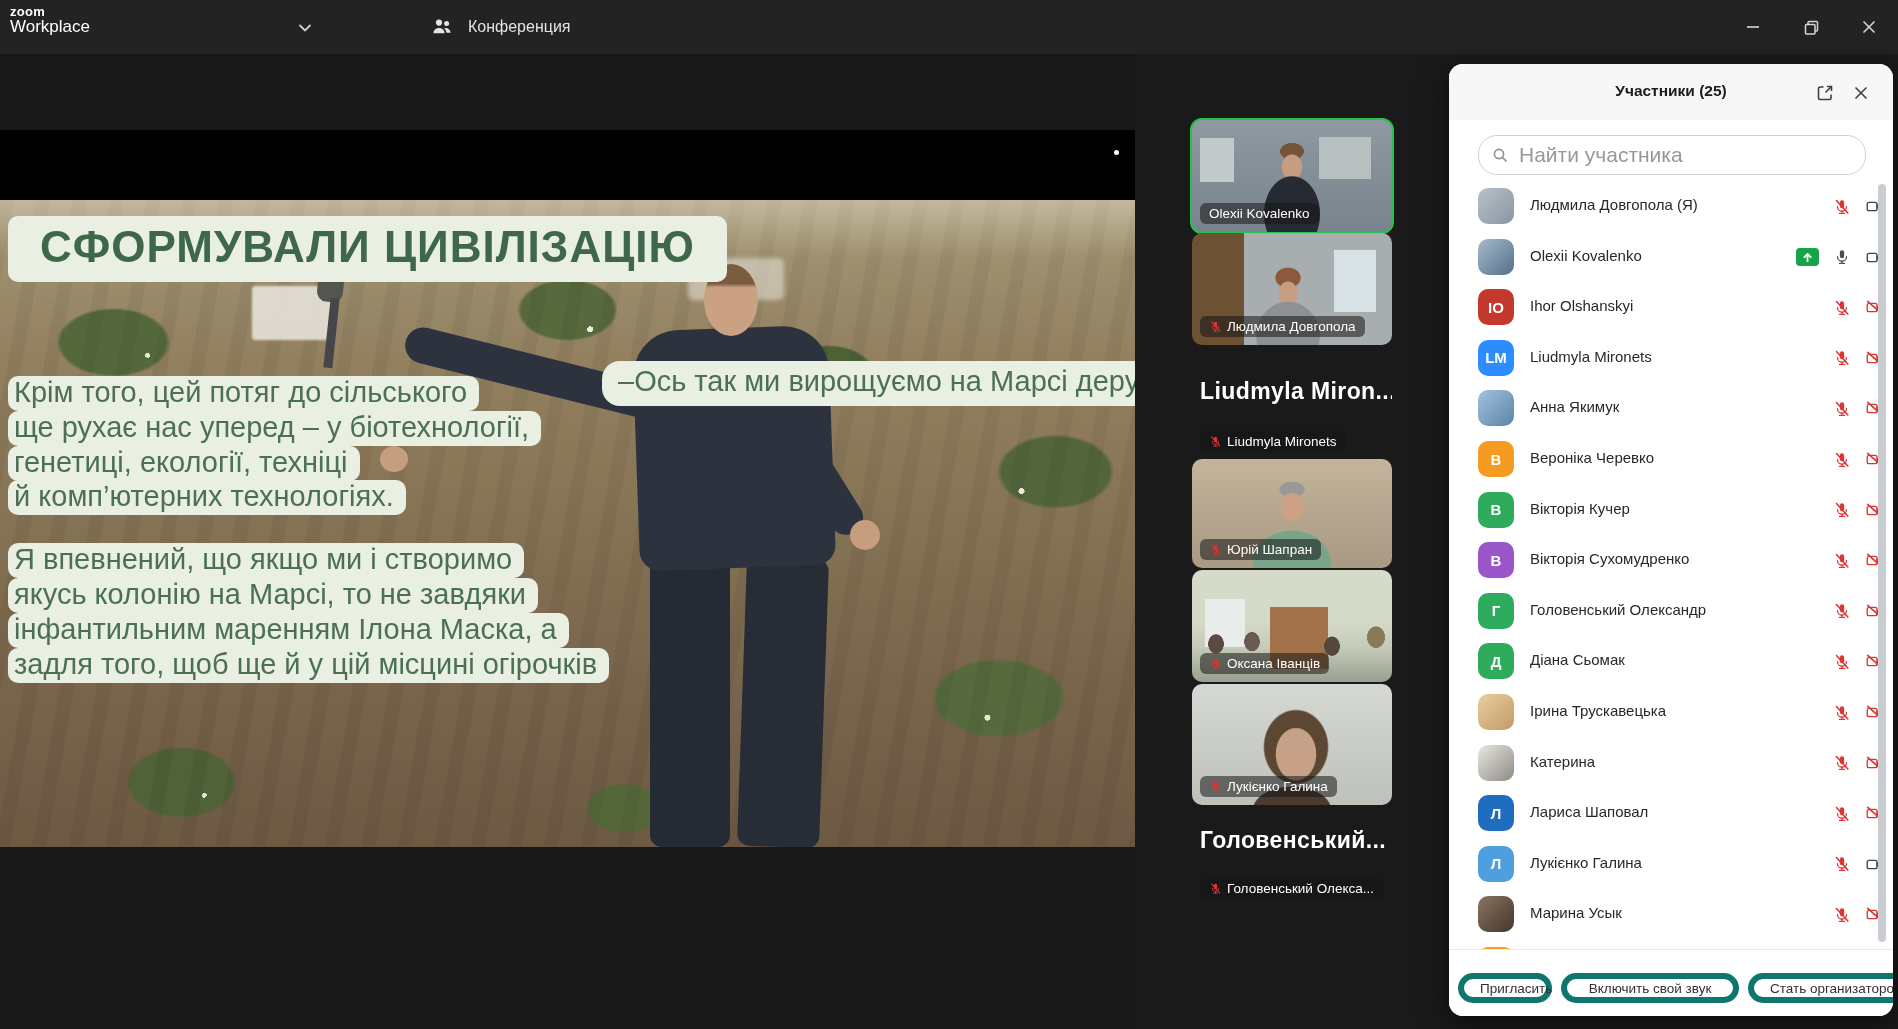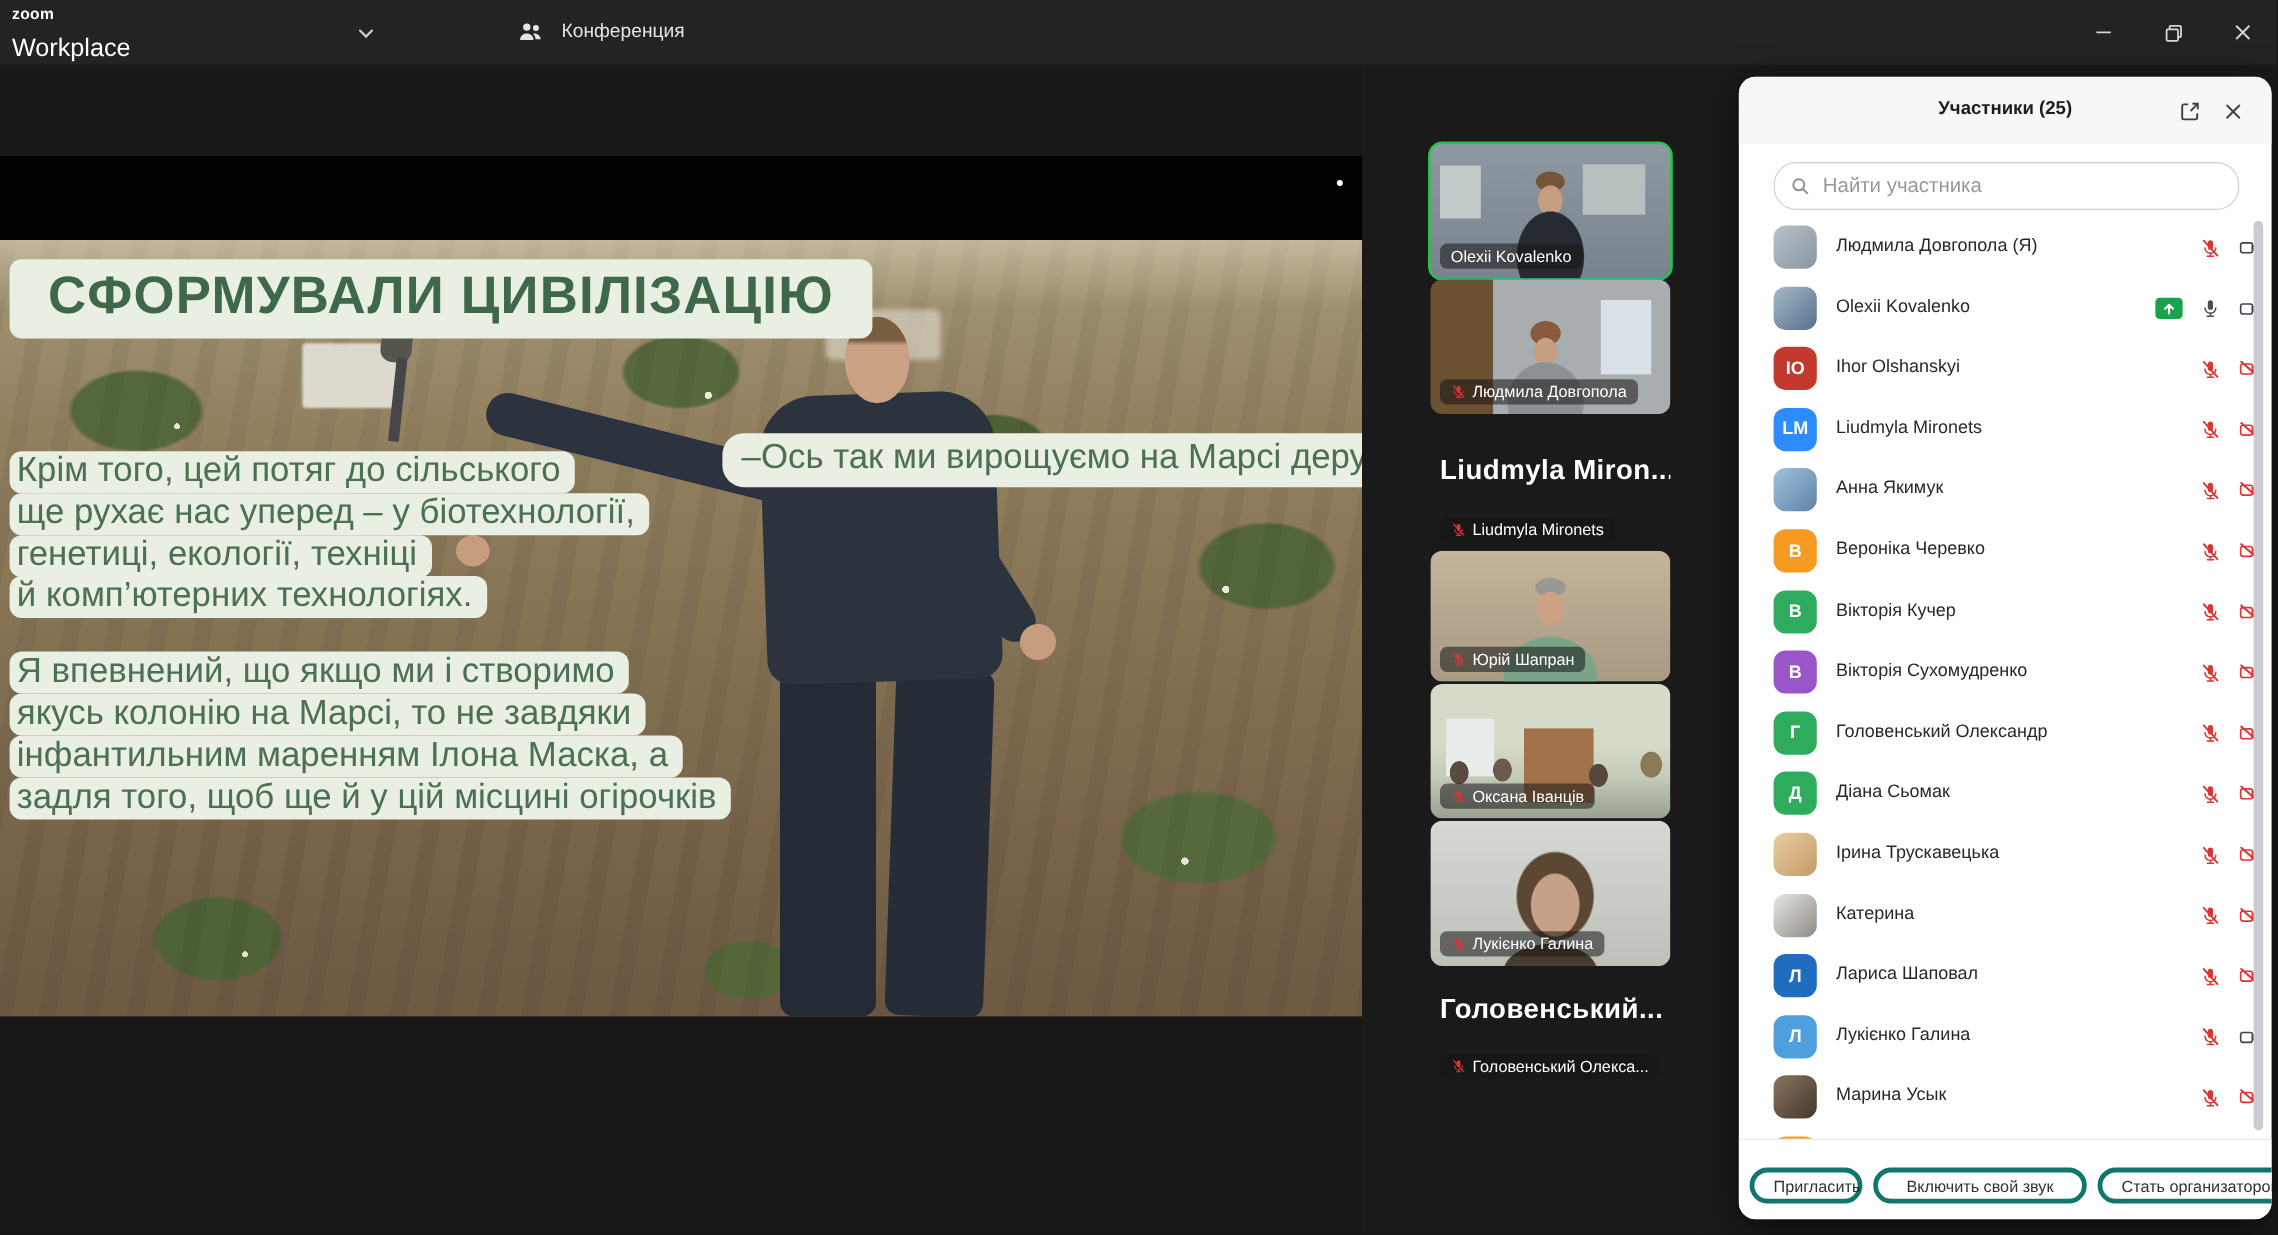--- a/index.html
+++ b/index.html
@@ -2,21 +2,21 @@
 <html style="--accent-green: #26c24d; --slide-bg: #e9efe2; --slide-text: #4b7054;"><head>
 <meta charset="utf-8">
 <style>
   html,body{margin:0;padding:0;background:#111;}
   .app{position:relative;width:1898px;height:1029px;background:#1a1a1a;overflow:hidden;
        font-family:"Liberation Sans","DejaVu Sans",sans-serif;-webkit-font-smoothing:antialiased;}
   
   .topbar{position:absolute;left:0;top:0;width:1898px;height:54px;background:#232323;}
   .logo{position:absolute;left:10px;top:5px;color:#fff;line-height:1;cursor:default;}
   .logo .l1{font-size:13px;font-weight:700;letter-spacing:.3px;}
-  .logo .l2{font-size:21px;font-weight:500;margin-top:12px;}
+  .logo .l2{font-size:17px;font-weight:500;margin-top:0;}
   .chevron{position:absolute;left:296px;top:19px;width:18px;height:18px;}
   .tab-conf{position:absolute;left:430px;top:0;height:54px;display:flex;align-items:center;gap:14px;color:#e3e3e3;font-size:16px;cursor:pointer;}
   .tab-screen{position:absolute;left:645px;top:3px;width:665px;height:51px;background:#0e0e0e;border-radius:10px 10px 0 0;display:flex;align-items:center;color:#ececec;font-size:17px;}
   .tab-thumb{width:26px;height:26px;border-radius:5px;margin-left:24px;background:
      radial-gradient(7px 9px at 50% 38%,#c7a78c 0 60%,transparent 62%),
      radial-gradient(12px 10px at 50% 80%,#2e3440 0 60%,transparent 62%),
      linear-gradient(180deg,#7d8794,#474f5b);}
   .tab-screen .t-label{margin-left:13px;}
   .ellipsis-btn{position:absolute;right:28px;top:13px;width:26px;height:26px;border:1.6px solid #bdbdbd;border-radius:50%;display:flex;align-items:center;justify-content:center;cursor:pointer;}
   .ellipsis-btn i{width:3px;height:3px;border-radius:50%;background:#dcdcdc;margin:0 1.5px;}
@@ -112,30 +112,30 @@
      linear-gradient(180deg,#d6d9d3,#bdc1ba);}
   
   .panel{position:absolute;left:1449px;top:64px;width:444px;height:952px;background:#fff;border-radius:14px;
      box-shadow:0 8px 30px rgba(0,0,0,.55);overflow:hidden;color:#1b1c20;}
   .panel-header{position:absolute;left:0;top:0;width:100%;height:56px;background:#f7f7f8;}
   .panel-title{position:absolute;left:0;top:18px;width:100%;text-align:center;font-size:15.5px;font-weight:700;color:#1b1c20;}
   .popout-btn{position:absolute;right:58px;top:19px;width:20px;height:20px;cursor:pointer;}
   .panel-close{position:absolute;right:22px;top:19px;width:20px;height:20px;cursor:pointer;}
   .search-wrap{position:absolute;left:29px;top:71px;width:386px;height:38px;border:1px solid #ccd0d5;border-radius:19px;background:#fff;display:flex;align-items:center;}
   .search-wrap svg{margin:0 8px 0 13px;flex:none;}
-  .search-input{border:none;outline:none;flex:1;font-size:17px;color:#333;font-family:inherit;background:transparent;}
+  .search-input{border:none;outline:none;flex:1;font-size:21px;color:#333;font-family:inherit;background:transparent;}
   .search-input::placeholder{color:#94999f;}
   .rows{position:absolute;left:0;top:112px;width:100%;height:774px;overflow:hidden;}
   .prow{position:absolute;left:0;width:100%;height:50px;cursor:pointer;padding-left:23px;}
   .avatar{position:absolute;left:29px;top:6px;width:36px;height:36px;border-radius:10px;display:flex;align-items:center;justify-content:center;color:#fff;font-weight:700;font-size:15px;}
   .pname{position:absolute;left:81px;top:14px;font-size:15px;color:#27282e;white-space:nowrap;}
   .picons{position:absolute;right:32px;top:15px;display:flex;align-items:center;gap:14px;}
   .scroll-thumb{position:absolute;right:7px;top:120px;width:8px;height:758px;border-radius:4px;background:#c9ccd1;cursor:pointer;}
   .panel-footer{position:absolute;left:0;bottom:0;width:100%;height:66px;background:#fff;border-top:1px solid #e8e8ea;}
-  .fbtn{position:absolute;top:23px;height:30px;border:4px solid #0f766e;border-radius:16px;background:#fff;
+  .fbtn{position:absolute;top:23px;height:30px;border:6px solid #0f766e;border-radius:16px;background:#fff;
      font-size:13.5px;color:#2f3136;font-family:inherit;padding:0 16px;white-space:nowrap;cursor:pointer;}
   .ic{display:inline-flex;align-items:center;}
 </style>
 </head>
 <body>
 
 <div class="app">
 
   <div class="topbar">
     <div class="logo">

